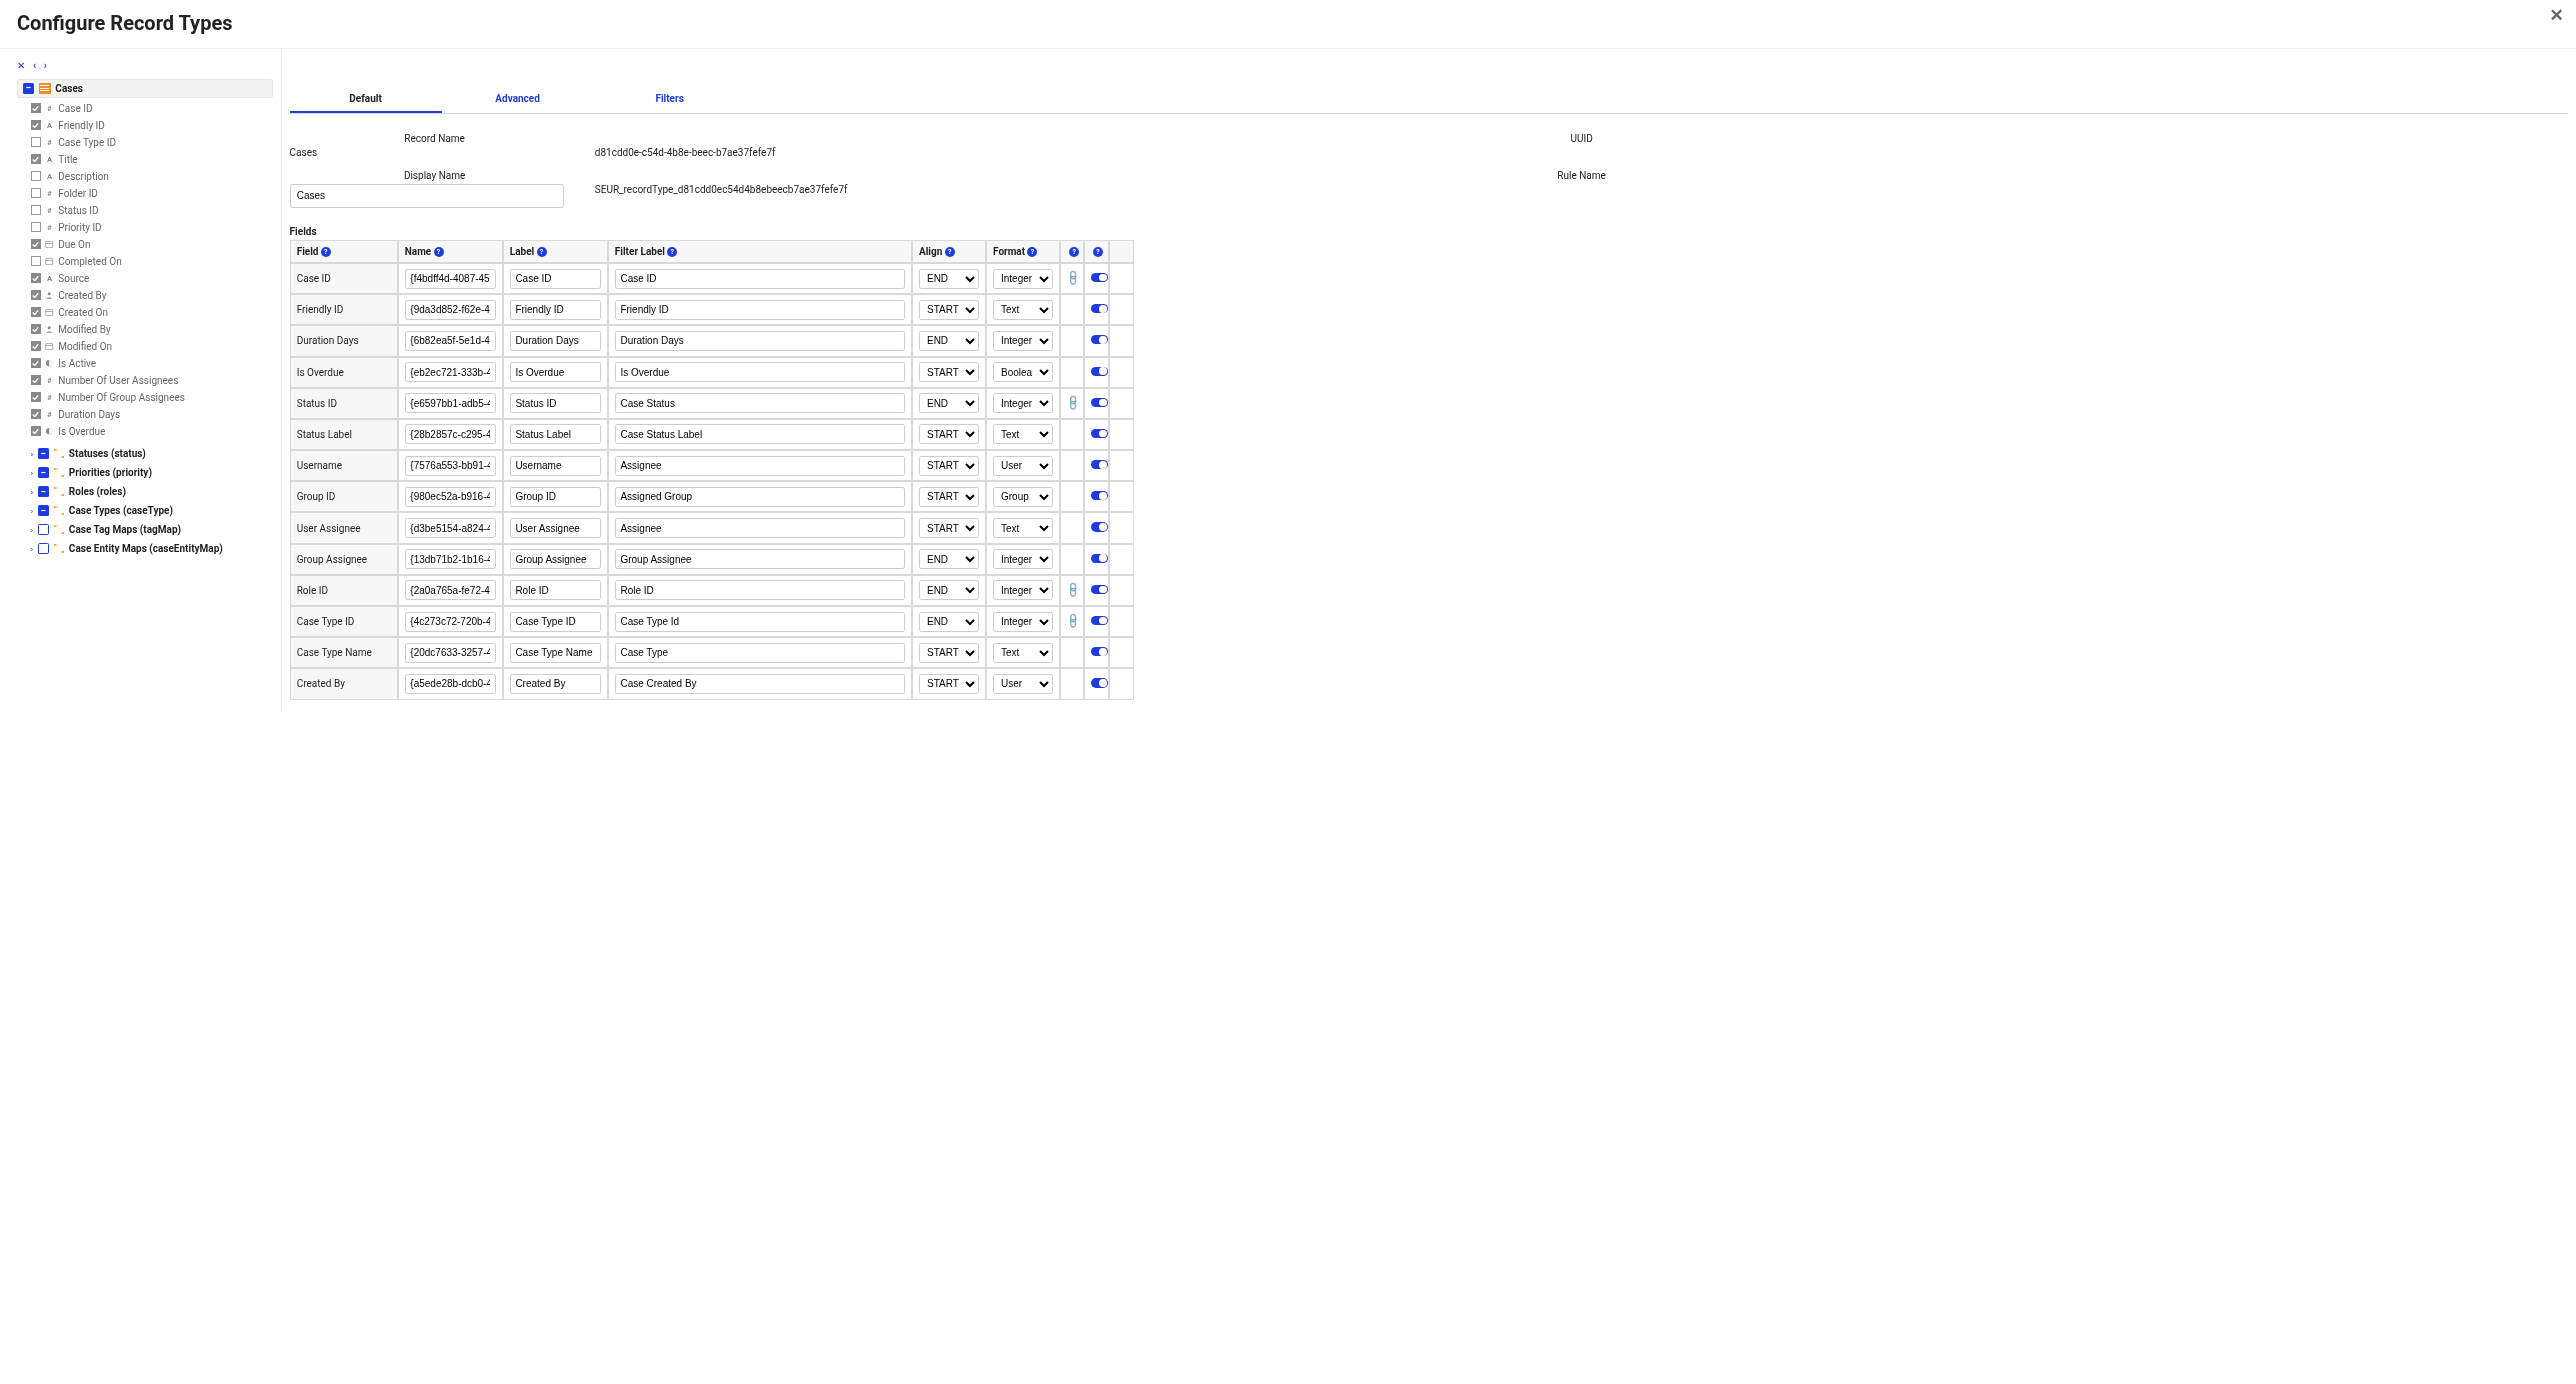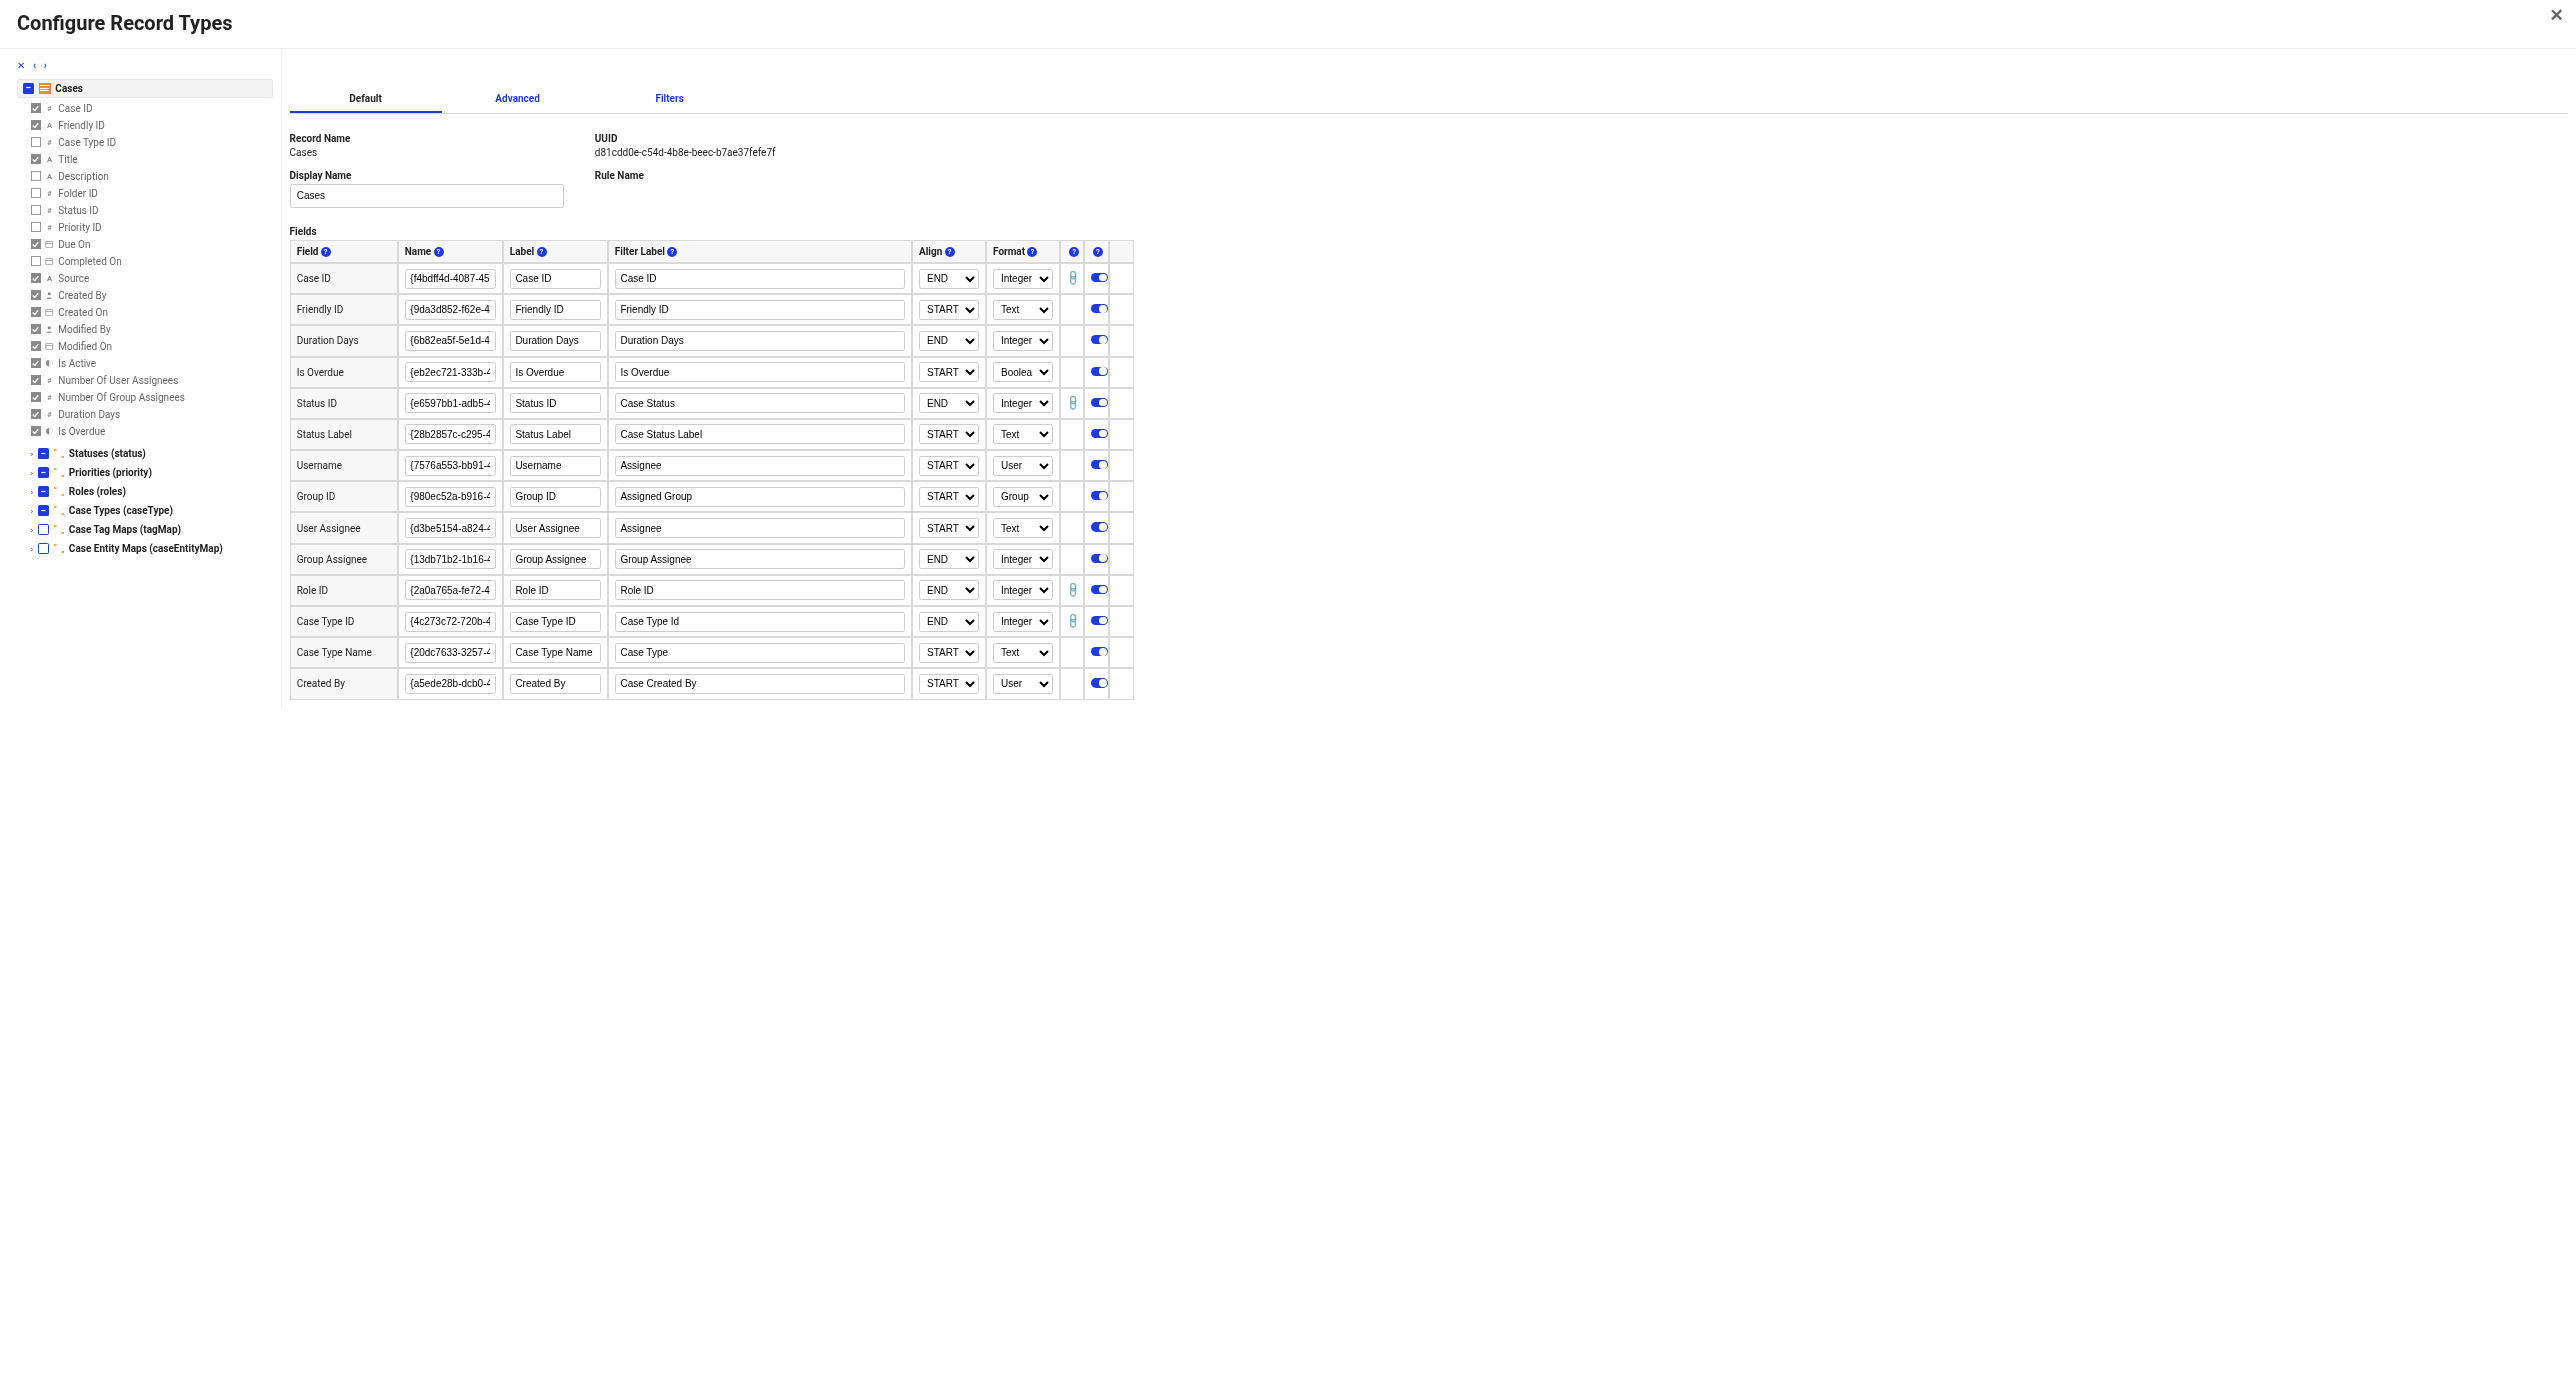--- a/index.html
+++ b/index.html
@@ -29,21 +29,21 @@
 .plus-sq { background: #fff; border: 1.1px solid #1f3be0; color: #1f3be0; }
 .relation-ico { display:inline-block; width:10.7px; height:8.4px; position:relative; }
 .relation-ico::before, .relation-ico::after { content:""; position:absolute; width:0; height:0; border-top:1.9px solid transparent; border-bottom:1.9px solid transparent; }
 .relation-ico::before { border-left:4.6px solid #f78b1f; left:0; top:0; }
 .relation-ico::after { border-right:4.6px solid #f78b1f; right:0; bottom:0; }
 .content { flex: 1; padding: 10.7px 7.6px 10.7px 7.6px; }
 .tabs { display: flex; border-bottom: 0.8px solid #d9d9d9; margin-bottom: 12.2px; }
 .tab { padding: 7.6px 0; text-align: center; font-weight: 700; cursor: pointer; flex: 0 0 152px; color: #1f3be0; margin-top: 25px; }
 .tab.active { color: #222; border-bottom: 2.3px solid #1f3be0; }
 .info-grid { display: grid; grid-template-columns: 290px 1fr; gap: 1.5px 15.2px; margin-bottom: 12.2px; }
-.info-label { font-weight: 700; padding-top: 6.1px; }
+.info-label { font-weight: 400; padding-top: 6.1px; text-align: center; }
 .info-value { padding: 3px 0 6.1px 0; }
 .dn-input { width: 274px; height: 24.4px; border: 0.8px solid #ccc; border-radius: 2.3px; padding: 0 6.1px; font-size: 10px; }
 .fields-title { font-weight: 700; margin-bottom: 3px; }
 .ftable { width: 844px; border-collapse: separate; border-spacing: 0; table-layout: fixed; }
 .ftable th, .ftable td { border: 0.8px solid #d9d9d9; padding: 4.6px 6.1px; text-align: left; vertical-align: middle; font-size: 10px; }
 .ftable th { background: #f7f7f7; font-weight: 700; }
 .ftable td:first-child { background: #f7f7f7; }
 .col-field { width: 108px; }
 .col-name { width: 105px; }
 .col-label { width: 105px; }
@@ -332,20 +332,21 @@
         <div>
           <div class="info-label">Record Name</div>
           <div class="info-value">Cases</div>
           <div class="info-label">Display Name</div>
           <div class="info-value"><input class="dn-input" value="Cases" style=""></div>
         </div>
         <div>
           <div class="info-label">UUID</div>
           <div class="info-value">d81cdd0e-c54d-4b8e-beec-b7ae37fefe7f</div>
           <div class="info-label">Rule Name</div>
+          <div class="info-value">SEUR_recordType_d81cdd0ec54d4b8ebeecb7ae37fefe7f</div>
         </div>
       </div>
 
       <div class="fields-title">Fields</div>
 
       <table class="ftable">
         <colgroup>
           <col class="col-field">
             <col class="col-name">
             <col class="col-label">

